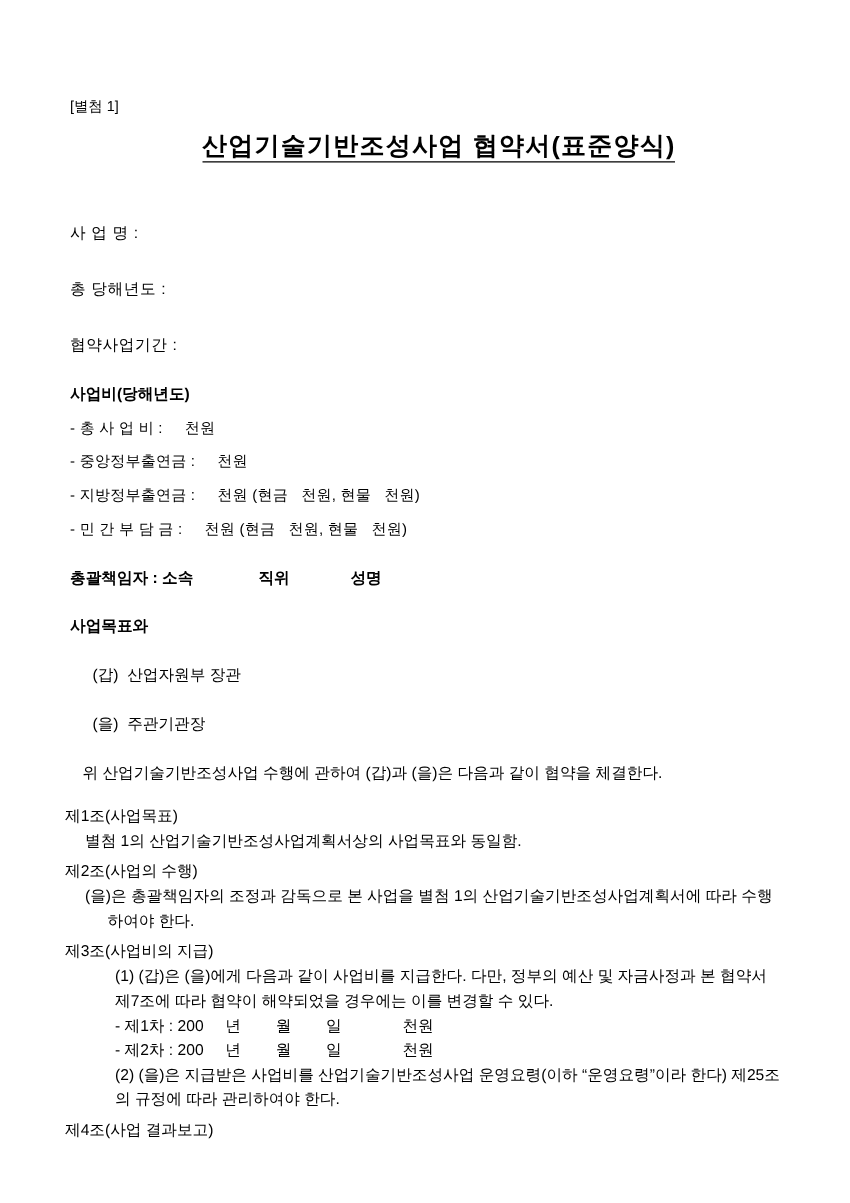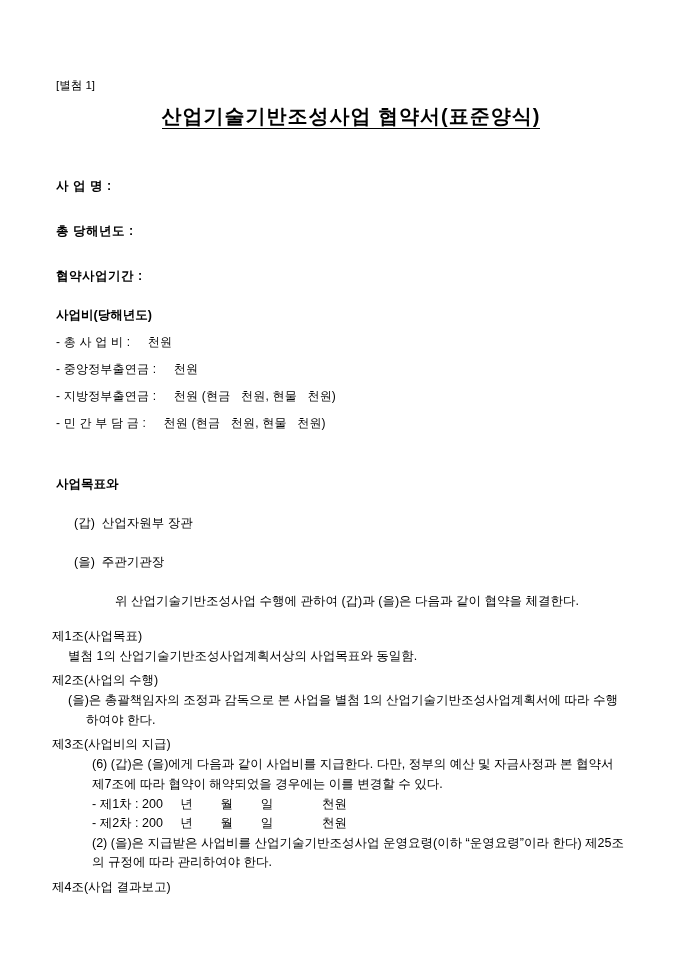--- a/index.html
+++ b/index.html
@@ -36,21 +36,21 @@
   }
   .doc-title .u {
     text-decoration: none;
     border-bottom: 1.5px solid #000;
     padding-bottom: 1px;
     margin-left: 22px;
   }
   .spacer-lg { height: 46px; }
   .field-line {
     font-size: 12.5px;
-    font-weight: bold;
+    font-weight: normal;
     margin: 0 0 0 4px;
     padding: 0;
     letter-spacing: 0.5px;
   }
   .gap-28 { height: 28px; }
   .gap-22 { height: 22px; }
   .gap-18 { height: 18px; }
   .gap-6 { height: 6px; }
 
   .cost-head {
@@ -77,21 +77,20 @@
   }
   .party-row {
     font-size: 12.5px;
     margin: 0 0 0 22px;
     white-space: pre;
   }
   .intro {
     font-size: 12.5px;
     margin: 0 0 0 14px;
     letter-spacing: 0px;
-    text-align: center;
   }
   .article-head {
     font-size: 12.5px;
     margin: 0 0 0 0px;
   }
   .article-body {
     font-size: 12.5px;
     margin: 2px 0 0 16px;
     line-height: 1.55;
   }
@@ -129,20 +128,21 @@
   <div class="gap-22"></div>
 
   <div class="cost-head">사업비(당해년도)</div>
   <div class="cost-row">- 총 사 업 비 :     천원</div>
   <div class="cost-row">- 중앙정부출연금 :     천원</div>
   <div class="cost-row">- 지방정부출연금 :     천원 (현금   천원, 현물   천원)</div>
   <div class="cost-row">- 민 간 부 담 금 :     천원 (현금   천원, 현물   천원)</div>
 
   <div class="gap-18"></div>
 
+  <div class="leader">총괄책임자 : 소속               직위              성명</div>
 
   <div class="gap-22"></div>
 
   <div class="party-head">사업목표와</div>
 
   <div class="gap-22"></div>
   <div class="party-row">(갑)  산업자원부 장관</div>
   <div class="gap-22"></div>
   <div class="party-row">(을)  주관기관장</div>
 
@@ -156,21 +156,21 @@
   <div class="article-body">별첨 1의 산업기술기반조성사업계획서상의 사업목표와 동일함.</div>
 
   <div class="gap-6"></div>
 
   <div class="article-head">제2조(사업의 수행)</div>
   <div class="article-body hang">(을)은 총괄책임자의 조정과 감독으로 본 사업을 별첨 1의 산업기술기반조성사업계획서에 따라 수행하여야 한다.</div>
 
   <div class="gap-6"></div>
 
   <div class="article-head">제3조(사업비의 지급)</div>
-  <div class="article-body indent2 hang">(6) (갑)은 (을)에게 다음과 같이 사업비를 지급한다. 다만, 정부의 예산 및 자금사정과 본 협약서 제7조에 따라 협약이 해약되었을 경우에는 이를 변경할 수 있다.</div>
+  <div class="article-body indent2 hang">(1) (갑)은 (을)에게 다음과 같이 사업비를 지급한다. 다만, 정부의 예산 및 자금사정과 본 협약서 제7조에 따라 협약이 해약되었을 경우에는 이를 변경할 수 있다.</div>
   <div class="sub-row">- 제1차 : 200     년        월        일              천원</div>
   <div class="sub-row">- 제2차 : 200     년        월        일              천원</div>
   <div class="article-body indent2 hang">(2) (을)은 지급받은 사업비를 산업기술기반조성사업 운영요령(이하 “운영요령”이라 한다) 제25조의 규정에 따라 관리하여야 한다.</div>
 
   <div class="gap-6"></div>
 
   <div class="article-head">제4조(사업 결과보고)</div>
 
 </div>
 

